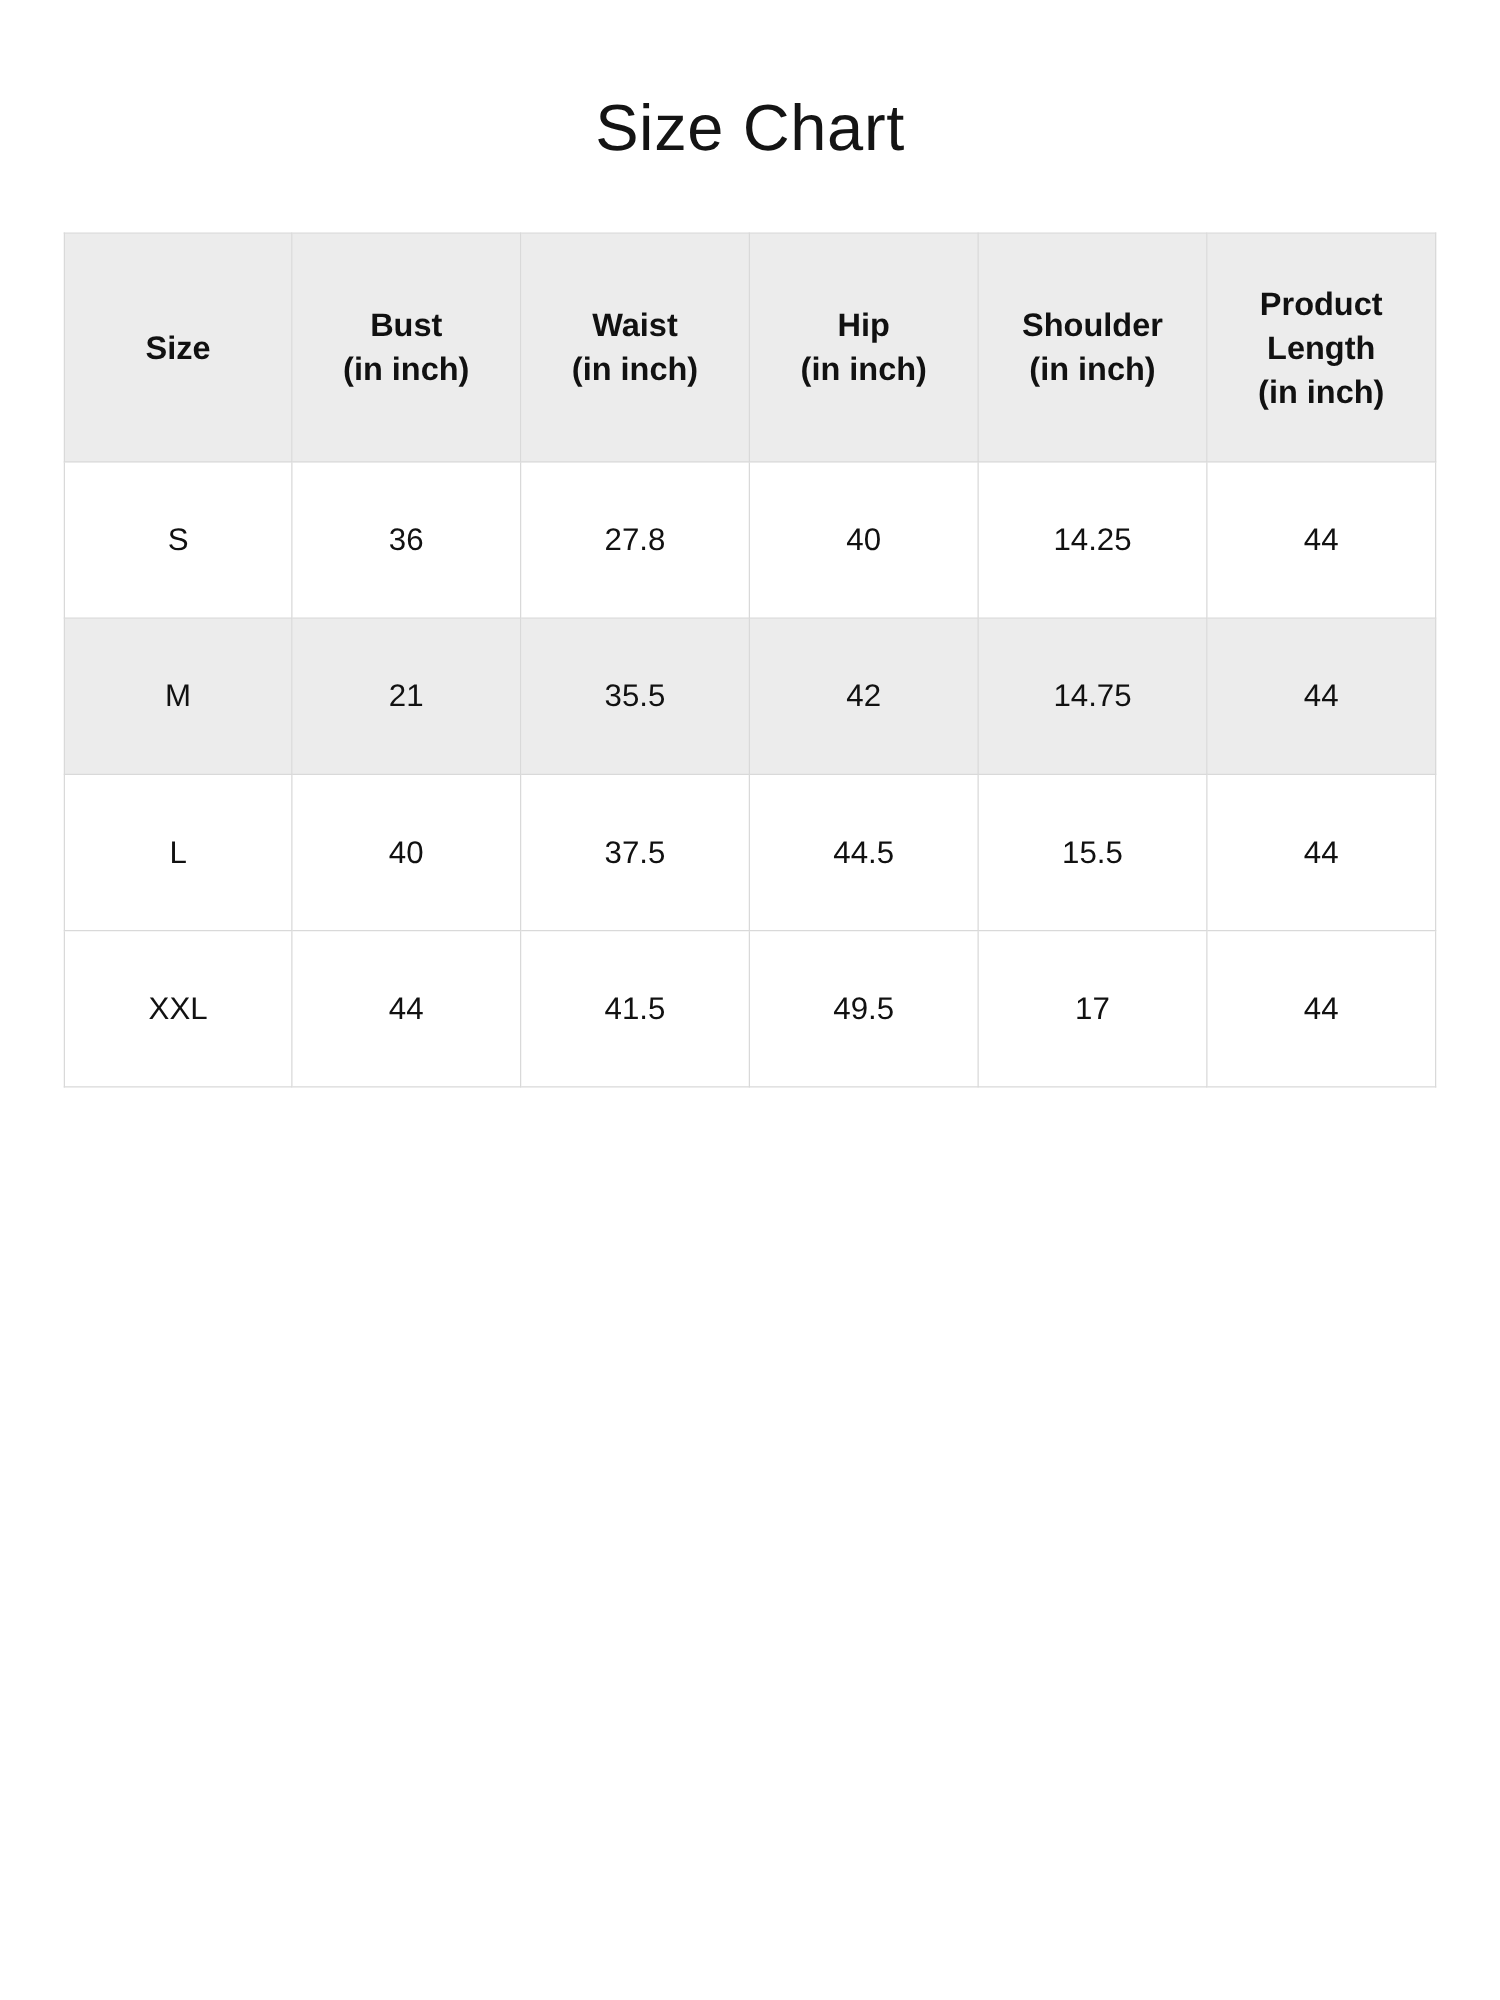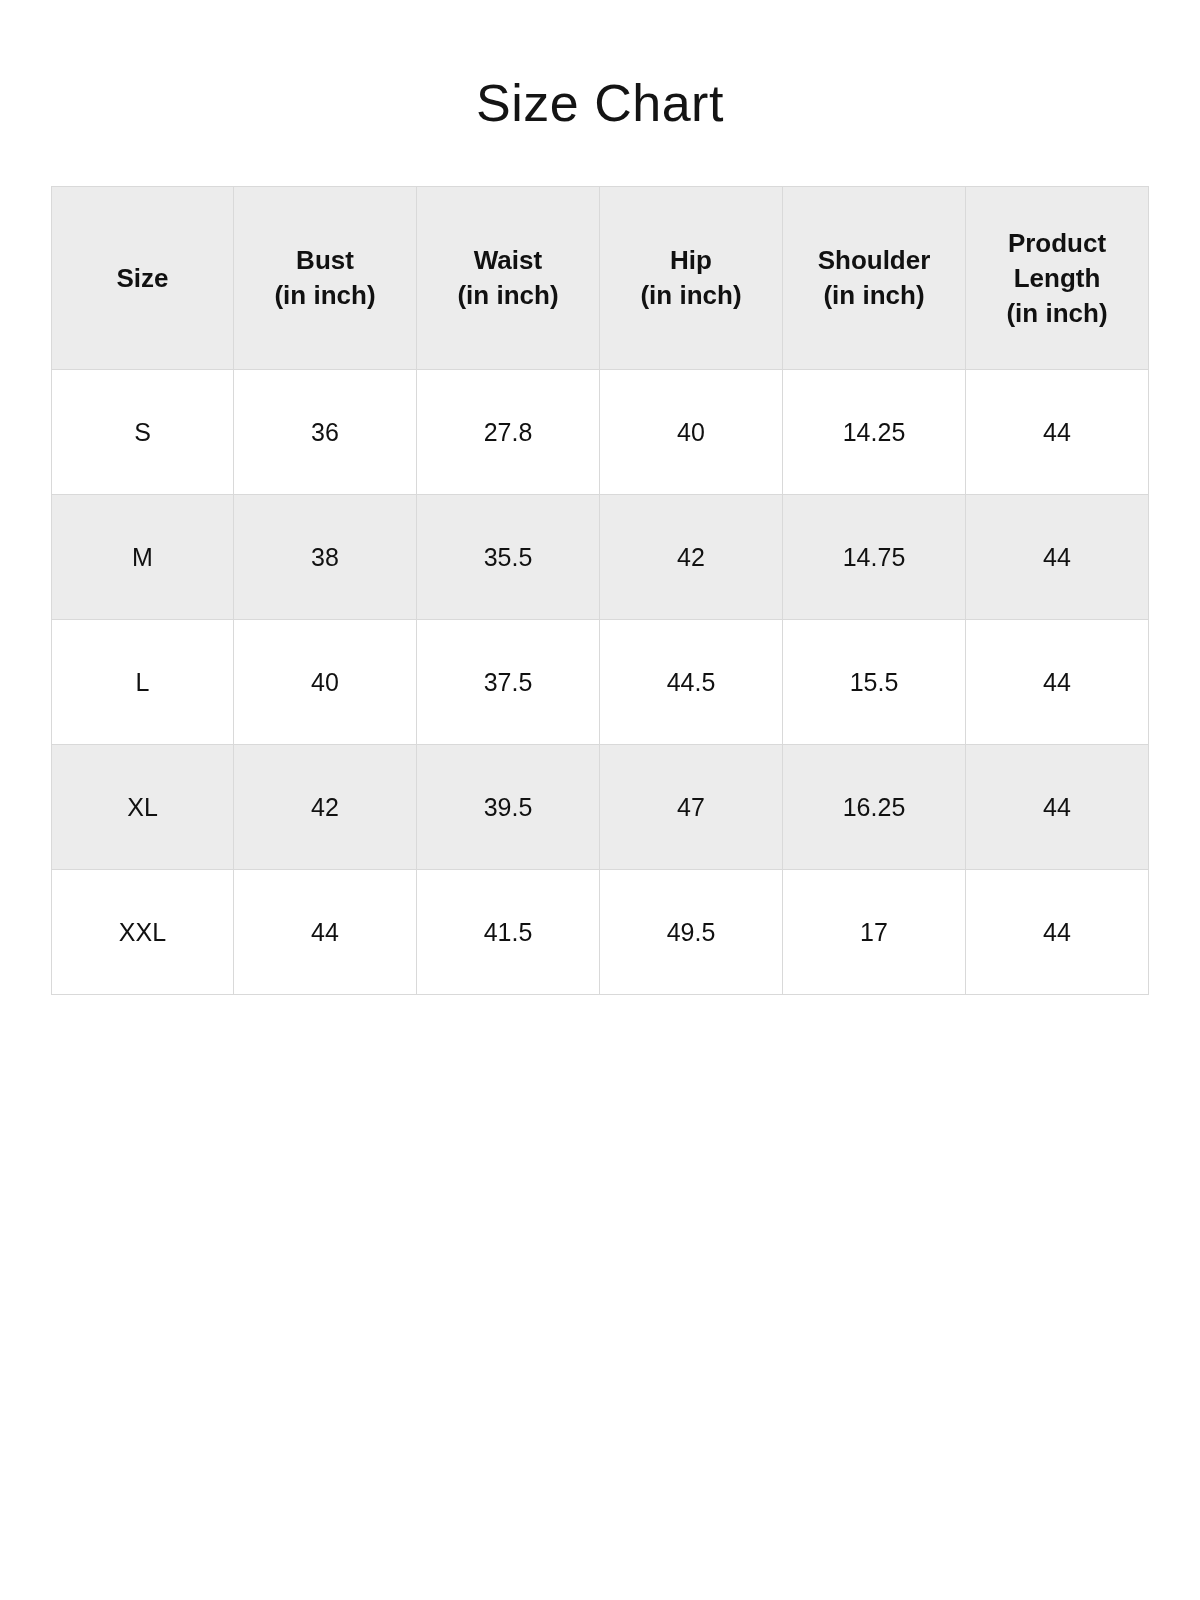--- a/index.html
+++ b/index.html
@@ -120,40 +120,32 @@
         <tr>
           <td>S</td>
           <td>36</td>
           <td>27.8</td>
           <td>40</td>
           <td>14.25</td>
           <td>44</td>
         </tr>
         <tr class="alt">
           <td>M</td>
-          <td>38</td>
+          <td>21</td>
           <td>35.5</td>
           <td>42</td>
           <td>14.75</td>
           <td>44</td>
         </tr>
         <tr>
           <td>L</td>
           <td>40</td>
           <td>37.5</td>
           <td>44.5</td>
           <td>15.5</td>
-          <td>44</td>
-        </tr>
-        <tr class="alt">
-          <td>XL</td>
-          <td>42</td>
-          <td>39.5</td>
-          <td>47</td>
-          <td>16.25</td>
           <td>44</td>
         </tr>
         <tr>
           <td>XXL</td>
           <td>44</td>
           <td>41.5</td>
           <td>49.5</td>
           <td>17</td>
           <td>44</td>
         </tr>

